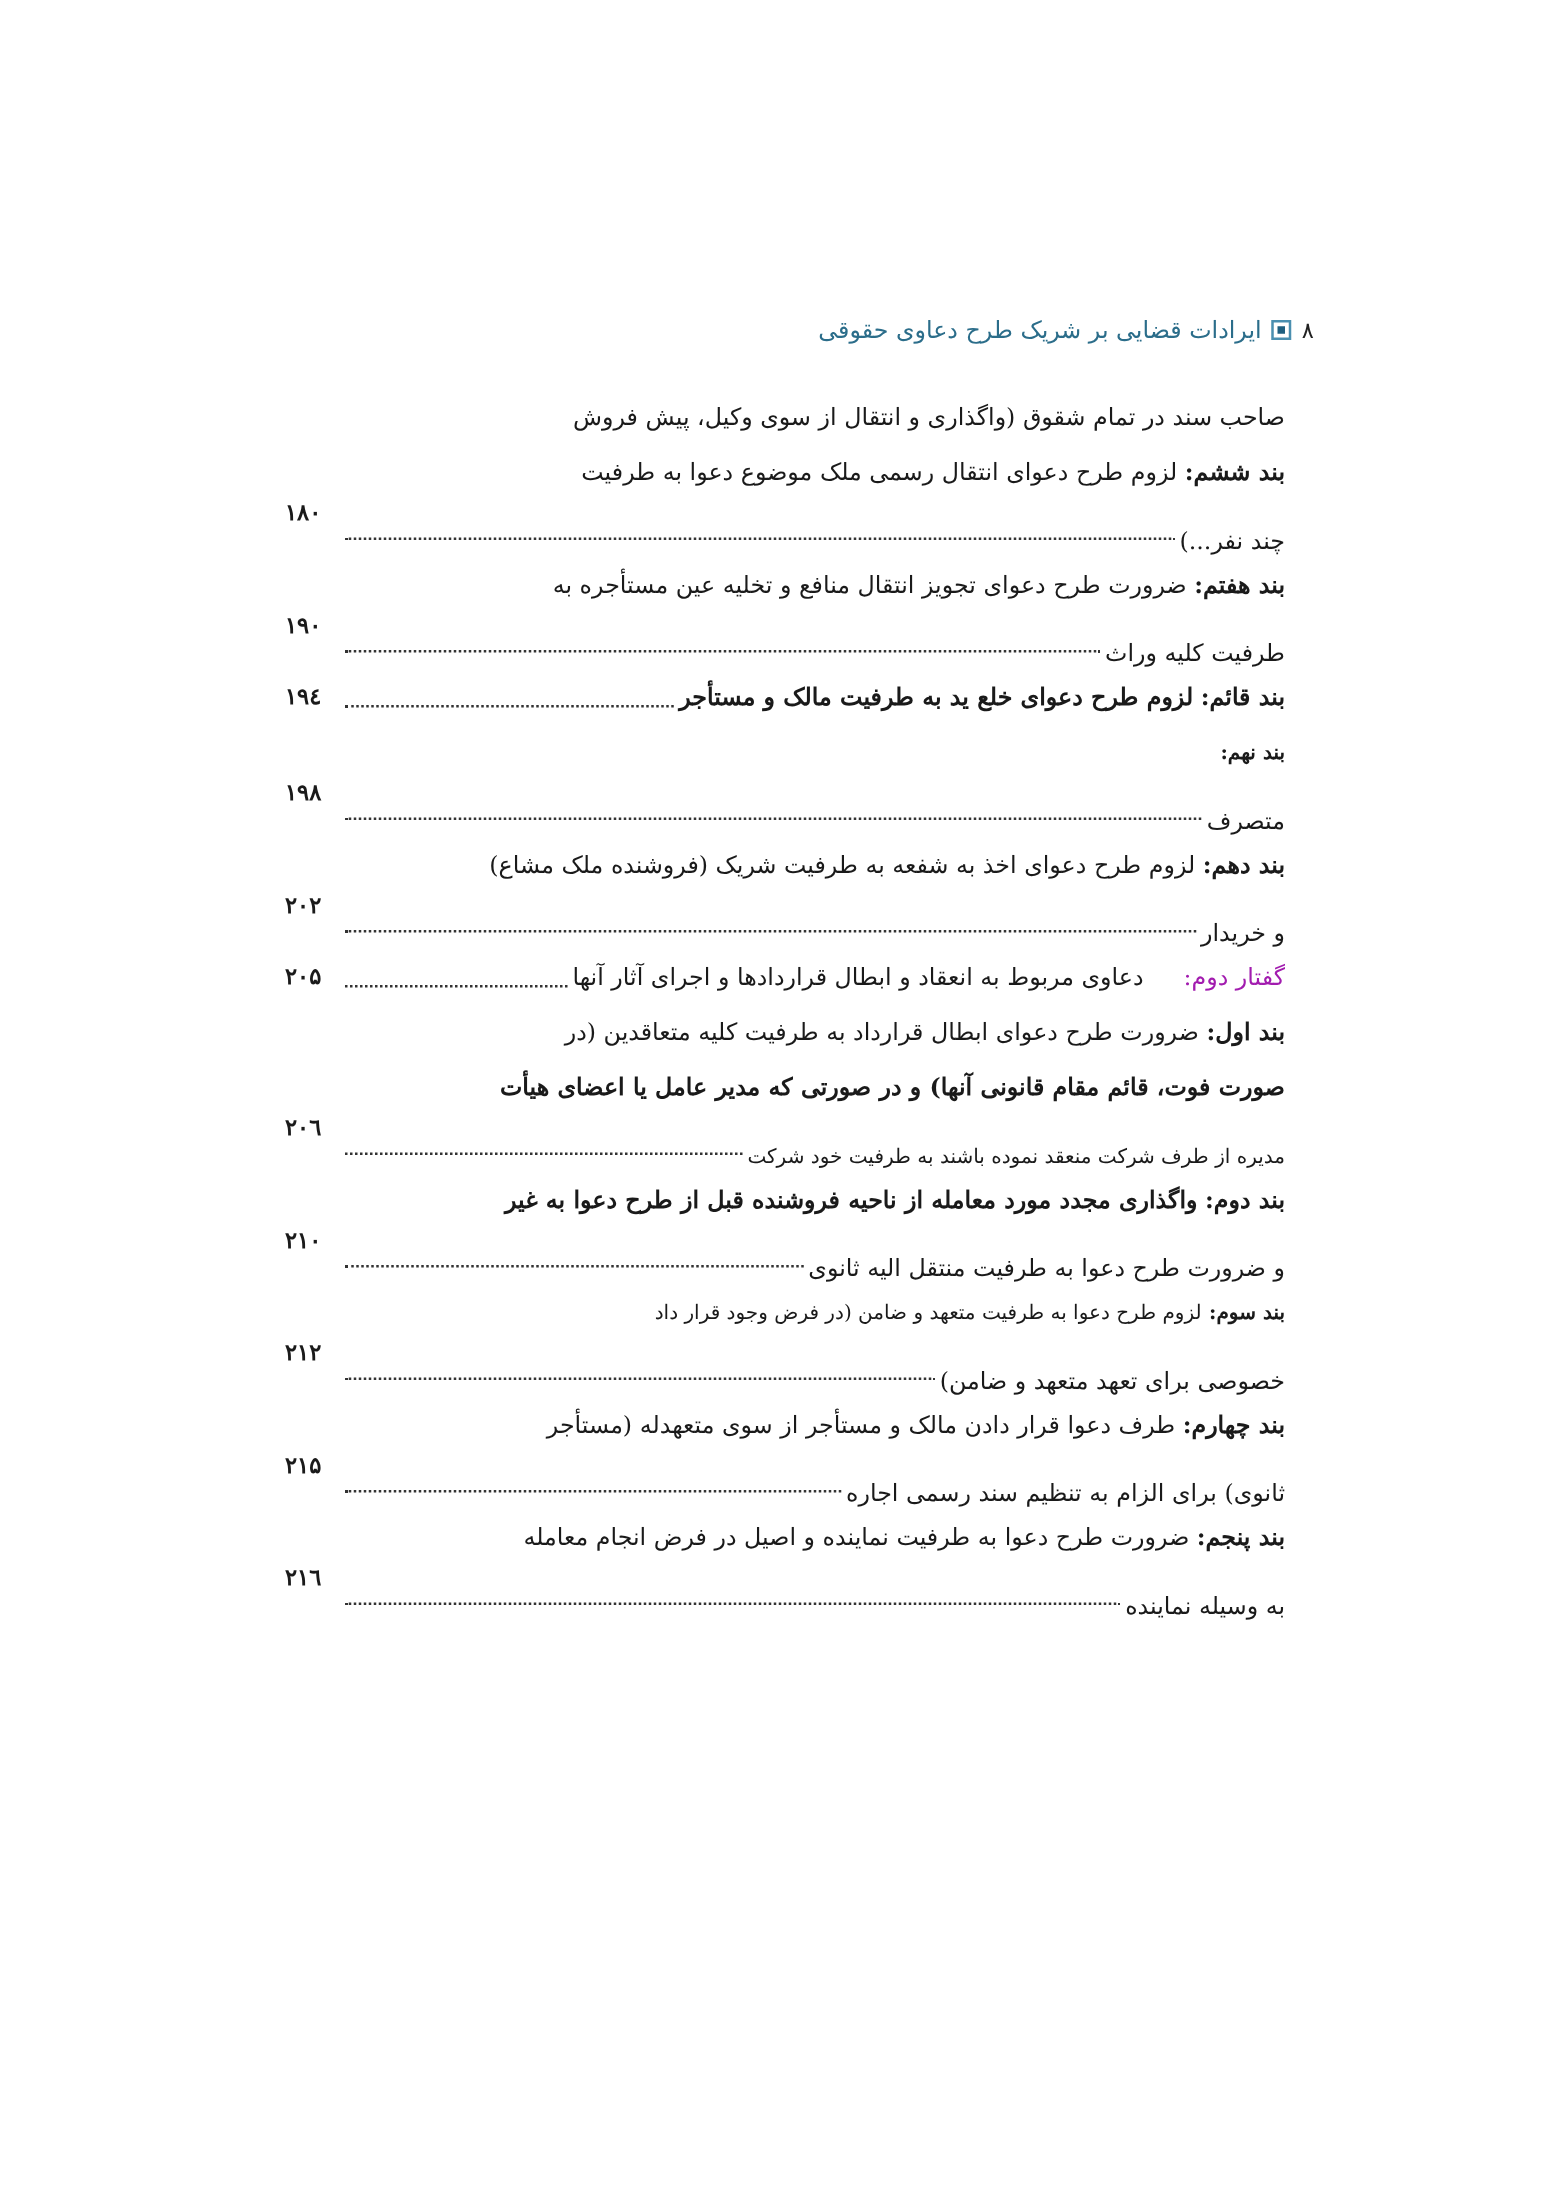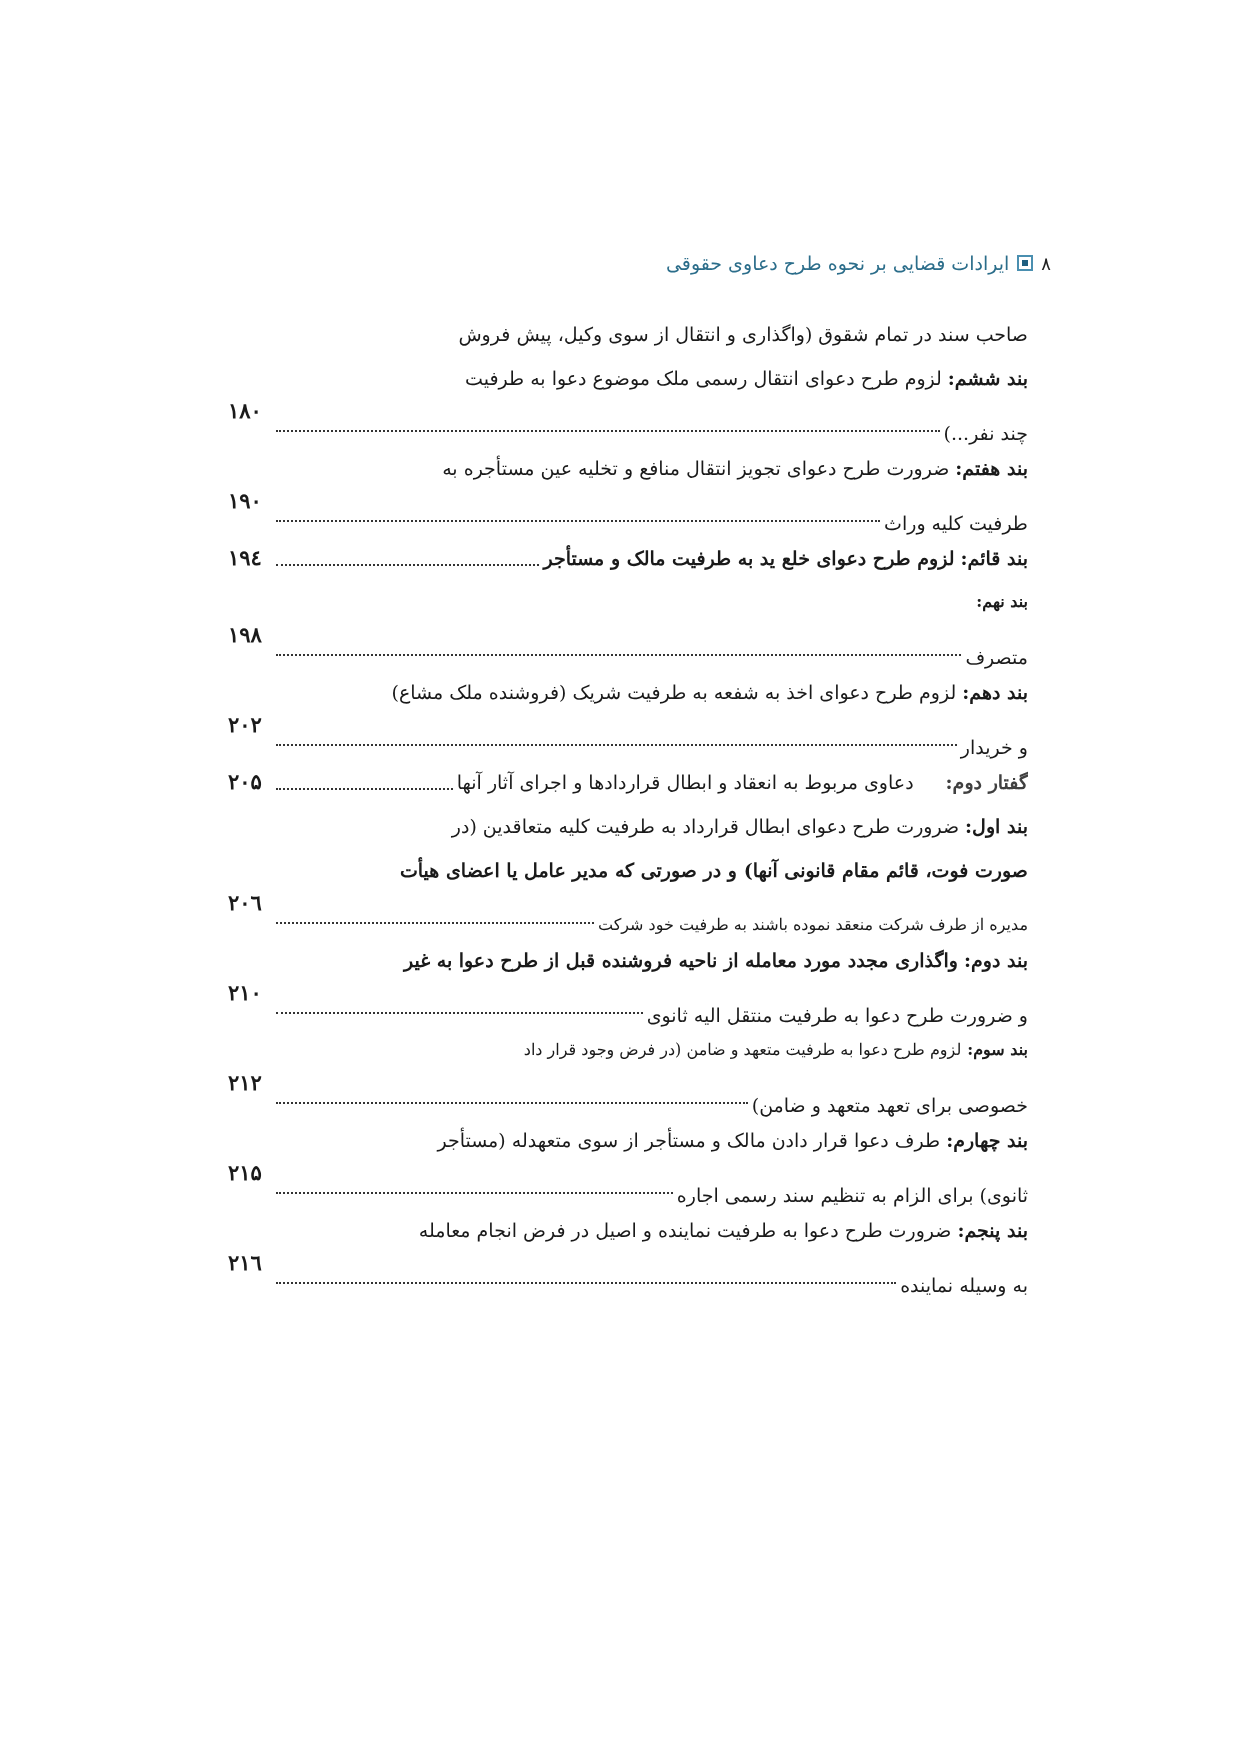--- a/index.html
+++ b/index.html
@@ -44,53 +44,53 @@
       display: flex;
       direction: rtl;
       font-size: 19px;
       line-height: 44px;
       height: 44px;
       white-space: nowrap;
       overflow: hidden;
     }
     .line.justify { justify-content: space-between; }
     .label { font-weight: bold; margin-left: 6px; }
-    .label.section { color: #404040; font-weight: bold; margin-left: 32px; }
+    .label.section { color: #a21caf; font-weight: normal; margin-left: 32px; }
     .bold-text { font-weight: bold; }
     .small { font-size: 16px; }
     .leader {
       flex: 1;
       border-bottom: 2px dotted #333;
       margin: 0 4px 14px 4px;
       min-width: 20px;
     }
     .pagenum {
       font-weight: bold;
-      font-size: 21px;
+      font-size: 18px;
       min-width: 44px;
       text-align: left;
       direction: rtl;
     }
     .last-row {
       display: flex;
       direction: rtl;
       align-items: flex-end;
       height: 46px;
       font-size: 19px;
       line-height: 26px;
     }
     .last-row .pagenum { align-self: flex-start; line-height: 22px; }
   </style>
 </head>
 <body>
 
 <div class="page-header">
   <span class="page-number">۸</span>
   <span class="header-box"></span>
-  <span>ایرادات قضایی بر نحوه طرح دعاوی حقوقی</span>
+  <span>ایرادات قضایی بر شریک طرح دعاوی حقوقی</span>
 </div>
 
 <div class="toc">
 
   <div class="entry">
     <div class="line">
         <span>صاحب سند در تمام شقوق (واگذاری و انتقال از سوی وکیل، پیش فروش</span>
       </div>
     <div class="line justify">
       <span><span class="label">بند ششم:</span><span>لزوم طرح دعوای انتقال رسمی ملک موضوع دعوا به طرفیت</span></span>

